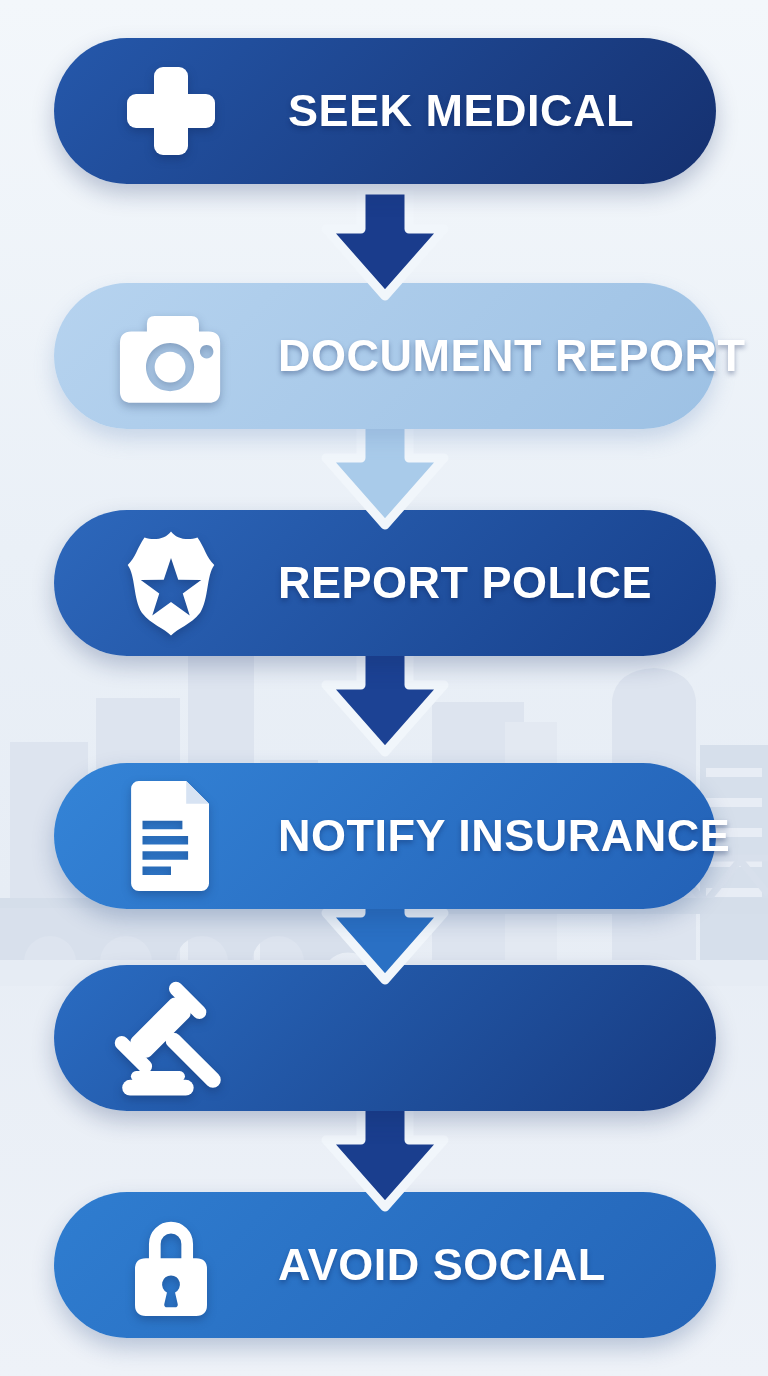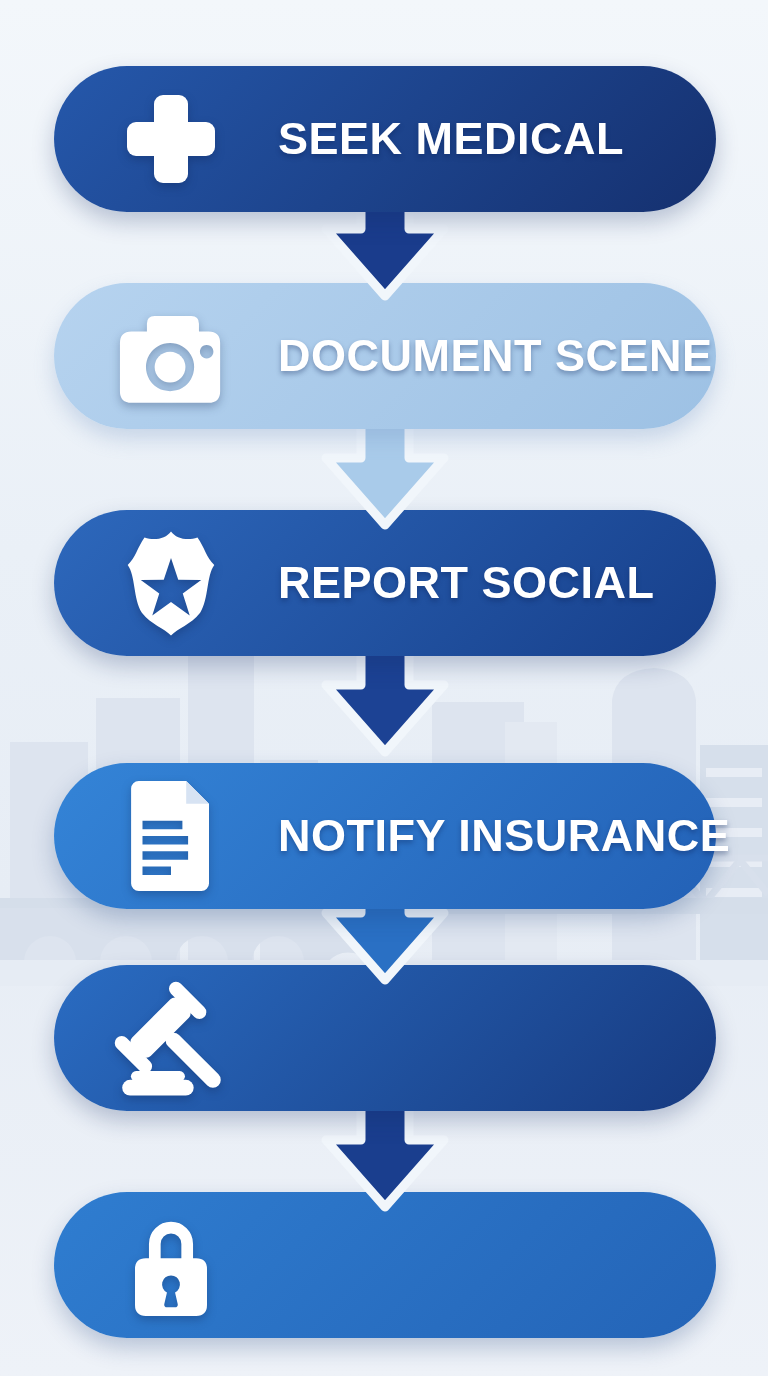--- a/index.html
+++ b/index.html
@@ -6,21 +6,21 @@
   .stage{
     position:relative; width:768px; height:1376px; overflow:hidden;
     background:linear-gradient(180deg,#f3f7fb 0%,#eaf0f7 40%,#e7edf5 65%,#eef2f8 100%);
     font-family:"Liberation Sans",sans-serif;
   }
   .skyline{position:absolute;left:0;top:0;z-index:1;}
   .pill{
     position:absolute; left:54px; width:662px; height:146px; border-radius:73px;
     display:flex; align-items:center;
   }
-  .p1{top:66px;  background:linear-gradient(135deg,#2558ab 0%,#15306f 100%); z-index:22; box-shadow:0 10px 22px rgba(18,44,100,.25);}
+  .p1{top:38px;  background:linear-gradient(135deg,#2558ab 0%,#15306f 100%); z-index:22; box-shadow:0 10px 22px rgba(18,44,100,.25);gap:10px;}
   .p2{top:283px; background:linear-gradient(135deg,#b6d3ef 0%,#9dc1e4 100%); z-index:20; box-shadow:0 10px 20px rgba(115,150,195,.30);}
   .p3{top:510px; background:linear-gradient(135deg,#2d68bc 0%,#173f8a 100%); z-index:18; box-shadow:0 10px 22px rgba(18,44,100,.25);}
   .p4{top:738px; background:linear-gradient(135deg,#3484d7 0%,#2361b6 100%); z-index:16; box-shadow:0 10px 22px rgba(25,60,120,.25);margin-top:25px;}
   .p5{top:965px; background:linear-gradient(135deg,#2a6cc2 0%,#173a80 100%); z-index:14; box-shadow:0 10px 22px rgba(18,44,100,.25);}
   .p6{top:1192px;background:linear-gradient(135deg,#2f7dd0 0%,#2464b7 100%); z-index:12; box-shadow:0 10px 22px rgba(25,60,120,.25);}
   .icon{
     width:122px; margin-left:56px; flex:0 0 auto;
     display:flex; align-items:center; justify-content:center;
     filter:drop-shadow(0 4px 5px rgba(8,24,70,.28));
   }
@@ -93,37 +93,37 @@
 
   <div class="pill p2">
     <span class="icon">
       <svg width="106" height="97" viewBox="0 0 110 100">
         <path fill="#ffffff" fill-rule="evenodd" d="M38,8 L76,8 Q84,8 84,16 L84,24 L94,24 Q106,24 106,36 L106,86 Q106,98 94,98 L14,98 Q2,98 2,86 L2,36 Q2,24 14,24 L30,24 L30,16 Q30,8 38,8 Z
              M54,36 A25,25 0 1 0 54.01,36 Z
              M92,38 A7,7 0 1 0 92.01,38 Z"></path>
         <circle cx="54" cy="61" r="16" fill="#ffffff"></circle>
       </svg>
     </span>
-    <span class="label">DOCUMENT SCENE</span>
+    <span class="label">DOCUMENT REPORT</span>
   </div>
 
   <div class="arrow a2">
     <svg width="160" height="120" viewBox="0 0 160 120">
       <path d="M56,0 L56,39 L21,39 L80,106 L139,39 L104,39 L104,0 Z"></path>
     </svg>
   </div>
 
   <div class="pill p3">
     <span class="icon">
       <svg width="106" height="115" viewBox="0 0 120 130">
         <path fill="#ffffff" fill-rule="evenodd" d="M60,6 C54,14 42,17 30,13 C22,24 20,36 11,44 C20,56 17,82 27,98 C38,112 52,115 60,124 C68,115 82,112 93,98 C103,82 100,56 109,44 C100,36 98,24 90,13 C78,17 66,14 60,6 Z
              M60,36 L68.2,60.7 L94.2,60.9 L73.3,76.3 L81.2,101.1 L60,86 L38.8,101.1 L46.7,76.3 L25.8,60.9 L51.8,60.7 Z"></path>
       </svg>
     </span>
-    <span class="label">REPORT SOCIAL</span>
+    <span class="label">REPORT POLICE</span>
   </div>
 
   <div class="arrow a3">
     <svg width="160" height="120" viewBox="0 0 160 120">
       <path d="M56,0 L56,39 L21,39 L80,106 L139,39 L104,39 L104,0 Z"></path>
     </svg>
   </div>
 
   <div class="pill p4">
     <span class="icon">
@@ -167,15 +167,16 @@
   </div>
 
   <div class="pill p6">
     <span class="icon">
       <svg width="90" height="117" viewBox="0 0 100 120">
         <path d="M32,56 V36 A18,18 0 0 1 68,36 V56" stroke="#ffffff" stroke-width="13" fill="none"></path>
         <path fill="#ffffff" fill-rule="evenodd" d="M22,52 H78 Q90,52 90,64 V104 Q90,116 78,116 H22 Q10,116 10,104 V64 Q10,52 22,52 Z
              M50,71 a10,10 0 0 0 -4.5,18.9 L42.5,103 a3,3 0 0 0 3,3.5 h9 a3,3 0 0 0 3,-3.5 L54.5,89.9 A10,10 0 0 0 50,71 Z"></path>
       </svg>
     </span>
+    <span class="label">AVOID SOCIAL</span>
   </div>
 
 </div>
 
 </body></html>

